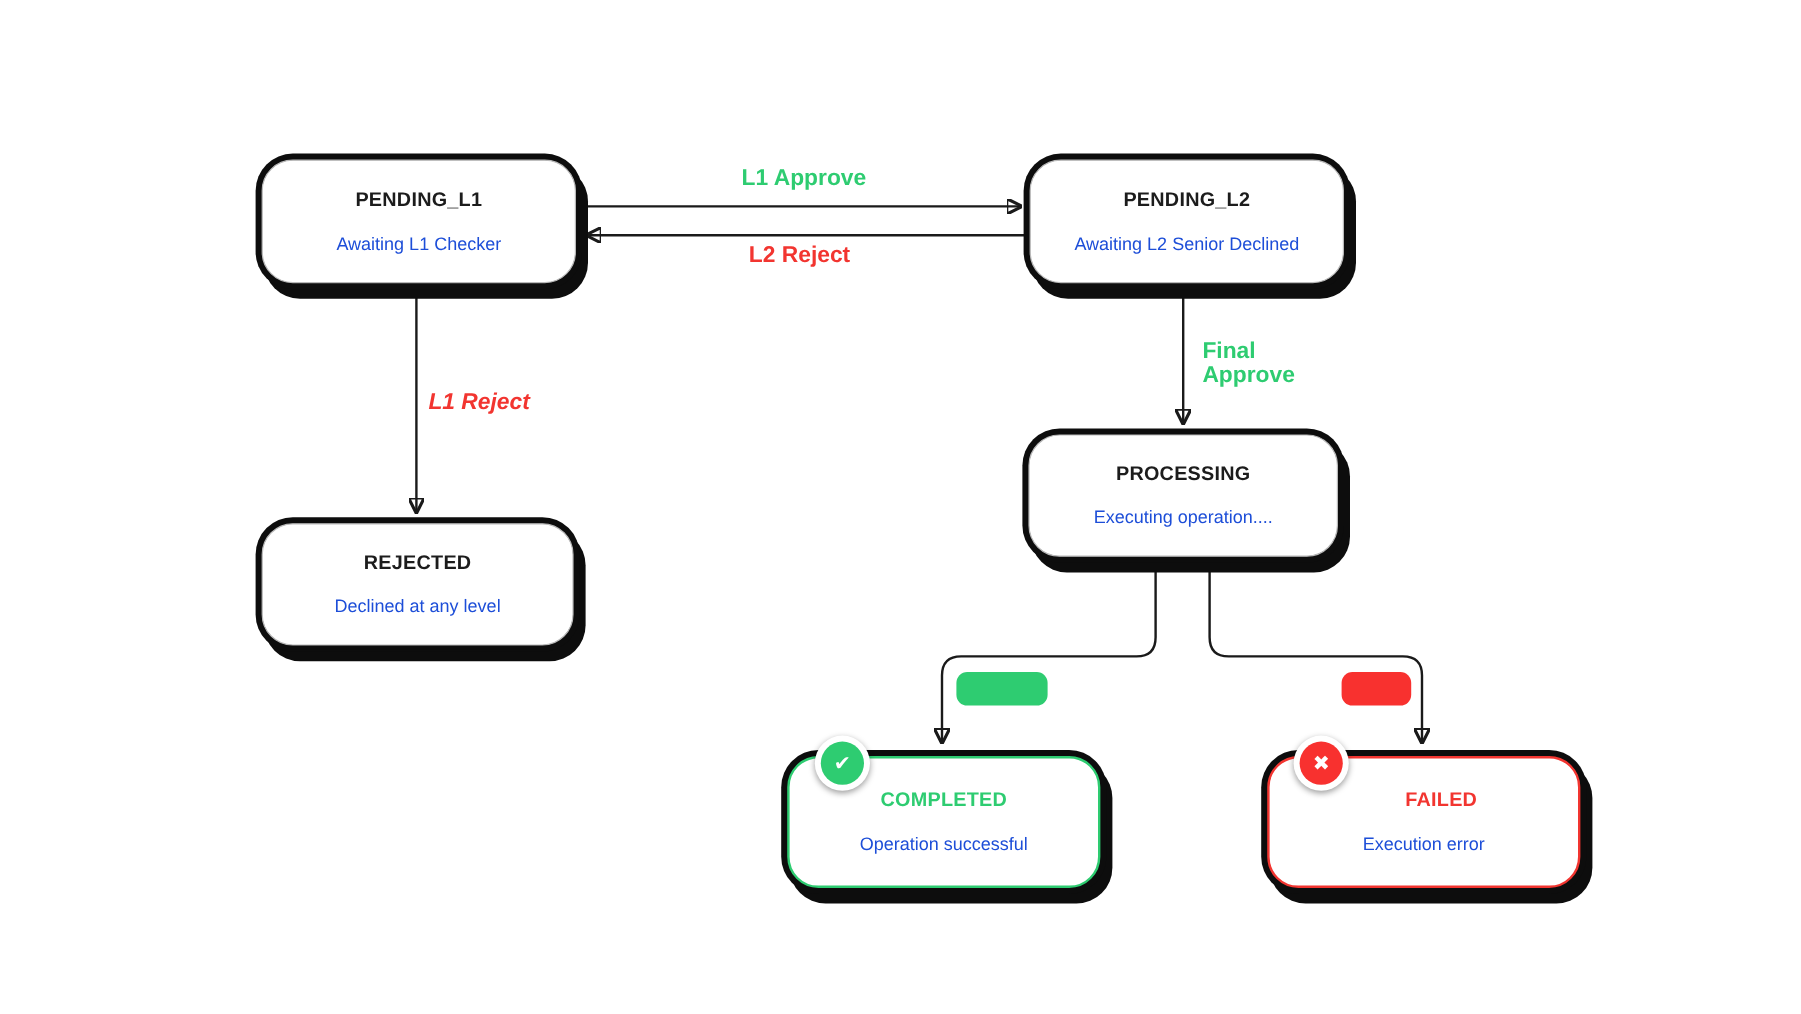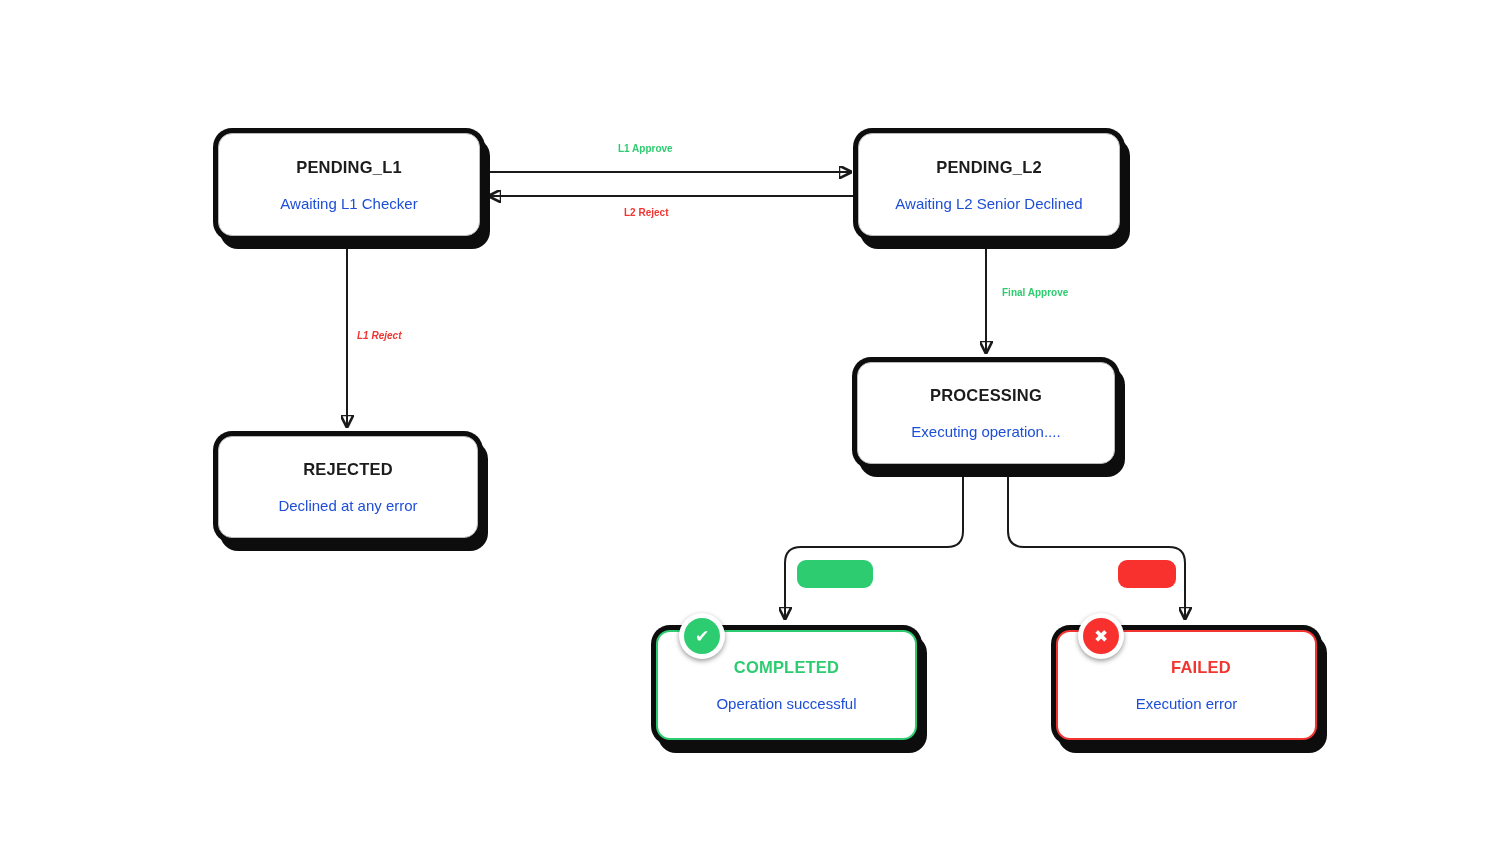--- a/index.html
+++ b/index.html
@@ -3,33 +3,33 @@
 <meta charset="utf-8">
 <style>
   html,body{margin:0;padding:0;background:#ffffff;}
   .canvas{
     position:relative;width:1501px;height:845px;background:#ffffff;overflow:hidden;
     font-family:"Liberation Sans","DejaVu Sans",sans-serif;
   }
   .edges{position:absolute;left:0;top:0;width:1501px;height:845px;}
   .edges path{fill:none;stroke:#1a1a1a;stroke-width:2;}
   .node{
-    position:absolute;background:#ffffff;border-radius:14px;
+    position:absolute;background:#ffffff;border-radius:26px;
     border:1px solid #b9b9b9;
     box-shadow:0 0 0 5px #0d0d0d, 6px 9px 0 4px #0d0d0d;
     display:flex;flex-direction:column;align-items:center;justify-content:center;
     text-align:center;gap:18px;z-index:2;
   }
   .node.accent-green{border:2px solid #2ecc71;}
   .node.accent-red{border:2px solid #f23530;}
   .node-title{font-size:16.5px;font-weight:700;color:#1c1c1c;letter-spacing:.2px;}
   .node.accent-green .node-title{color:#2ecc71;}
   .node.accent-red .node-title{color:#f23530;padding-left:29px;}
   .node-subtitle{font-size:15px;color:#1d4ed8;}
-  .edge-label{position:absolute;font-size:10px;font-weight:700;z-index:3;line-height:20px;}
+  .edge-label{position:absolute;font-size:19px;font-weight:700;z-index:3;line-height:20px;}
   .edge-label.green{color:#2ecc71;}
   .edge-label.red{color:#f23530;}
   .pill{position:absolute;height:28px;border-radius:9px;z-index:3;}
   .pill-green{background:#2ecc71;width:76px;left:797px;top:560px;}
   .pill-red{background:#f8312f;width:58px;left:1118px;top:560px;}
   .badge{
     position:absolute;width:46px;height:46px;border-radius:50%;background:#ffffff;
     box-shadow:0 2px 5px rgba(0,0,0,.4);display:flex;align-items:center;justify-content:center;
     z-index:5;
   }
@@ -72,21 +72,21 @@
     <div class="node-subtitle">Awaiting L1 Checker</div>
   </div>
 
   <div class="node" style="left:858px;top:133px;width:260px;height:101px;">
     <div class="node-title">PENDING_L2</div>
     <div class="node-subtitle">Awaiting L2 Senior Declined</div>
   </div>
 
   <div class="node" style="left:218px;top:436px;width:258px;height:100px;">
     <div class="node-title">REJECTED</div>
-    <div class="node-subtitle">Declined at any error</div>
+    <div class="node-subtitle">Declined at any level</div>
   </div>
 
   <div class="node" style="left:857px;top:362px;width:256px;height:100px;">
     <div class="node-title">PROCESSING</div>
     <div class="node-subtitle">Executing operation....</div>
   </div>
 
   <div class="node accent-green" style="left:656px;top:630px;width:257px;height:106px;">
     <div class="node-title">COMPLETED</div>
     <div class="node-subtitle">Operation successful</div>

